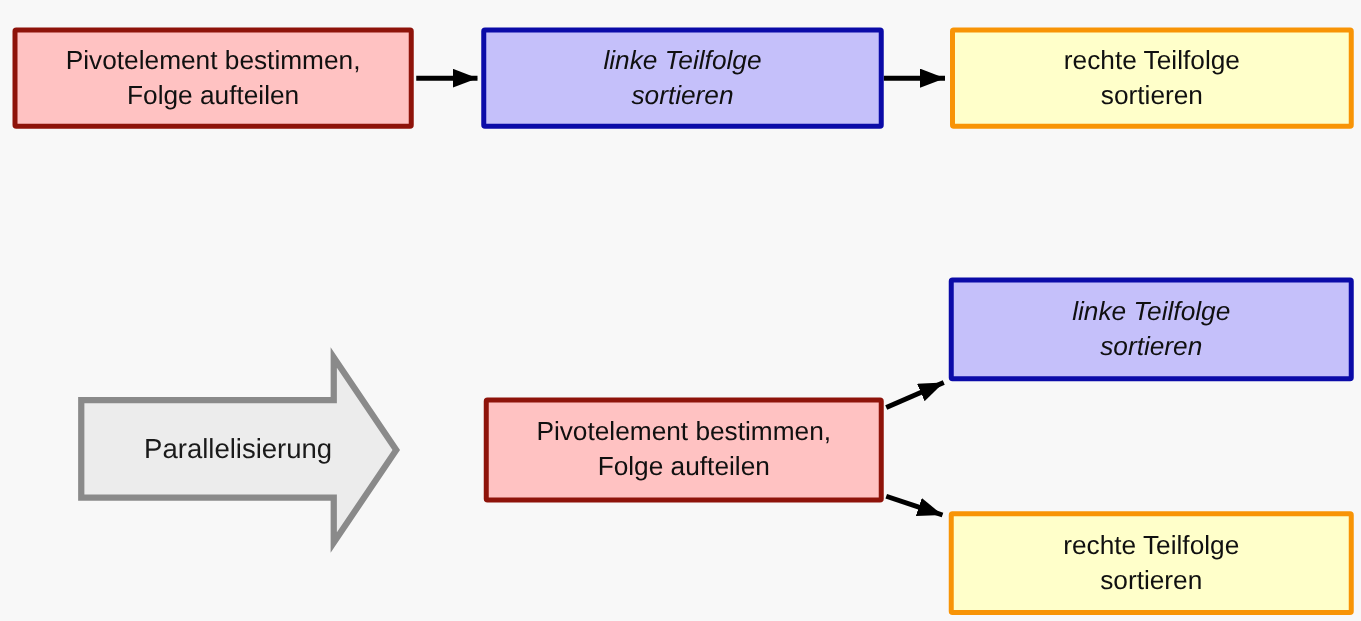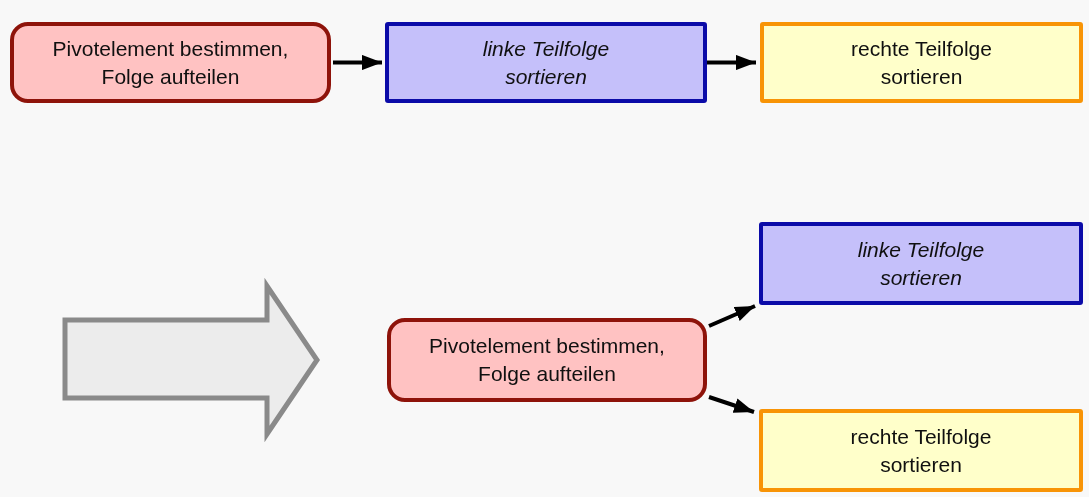--- a/index.html
+++ b/index.html
@@ -20,21 +20,21 @@
     flex-direction: column;
     align-items: center;
     justify-content: center;
     border: 4px solid #000;
     border-radius: 3px;
     font-size: 21px;
     line-height: 1.32;
     color: #101010;
     text-align: center;
   }
-  .node.pink   { background: var(--pink-fill);   border-color: var(--pink-border); border-radius: 18px; }
+  .node.pink   { background: var(--pink-fill);   border-color: var(--pink-border); }
   .node.blue   { background: var(--blue-fill);   border-color: var(--blue-border); font-style: italic; }
   .node.yellow { background: var(--yellow-fill); border-color: var(--yellow-border); }
 
   
   .seq-pivot { left: 10px;  top: 22px; width: 321px; height: 81px; }
   .seq-left  { left: 385px; top: 22px; width: 322px; height: 81px; }
   .seq-right { left: 760px; top: 22px; width: 323px; height: 81px; }
 
   
   .par-pivot { left: 387px; top: 318px; width: 320px; height: 84px; }
@@ -87,20 +87,21 @@
   </div>
   <div class="node blue seq-left">
     <span>linke Teilfolge</span>
     <span>sortieren</span>
   </div>
   <div class="node yellow seq-right">
     <span>rechte Teilfolge</span>
     <span>sortieren</span>
   </div>
 
+  <div class="big-arrow-label">Parallelisierung</div>
 
   <div class="node pink par-pivot">
     <span>Pivotelement bestimmen,</span>
     <span>Folge aufteilen</span>
   </div>
   <div class="node blue par-left">
     <span>linke Teilfolge</span>
     <span>sortieren</span>
   </div>
   <div class="node yellow par-right">

